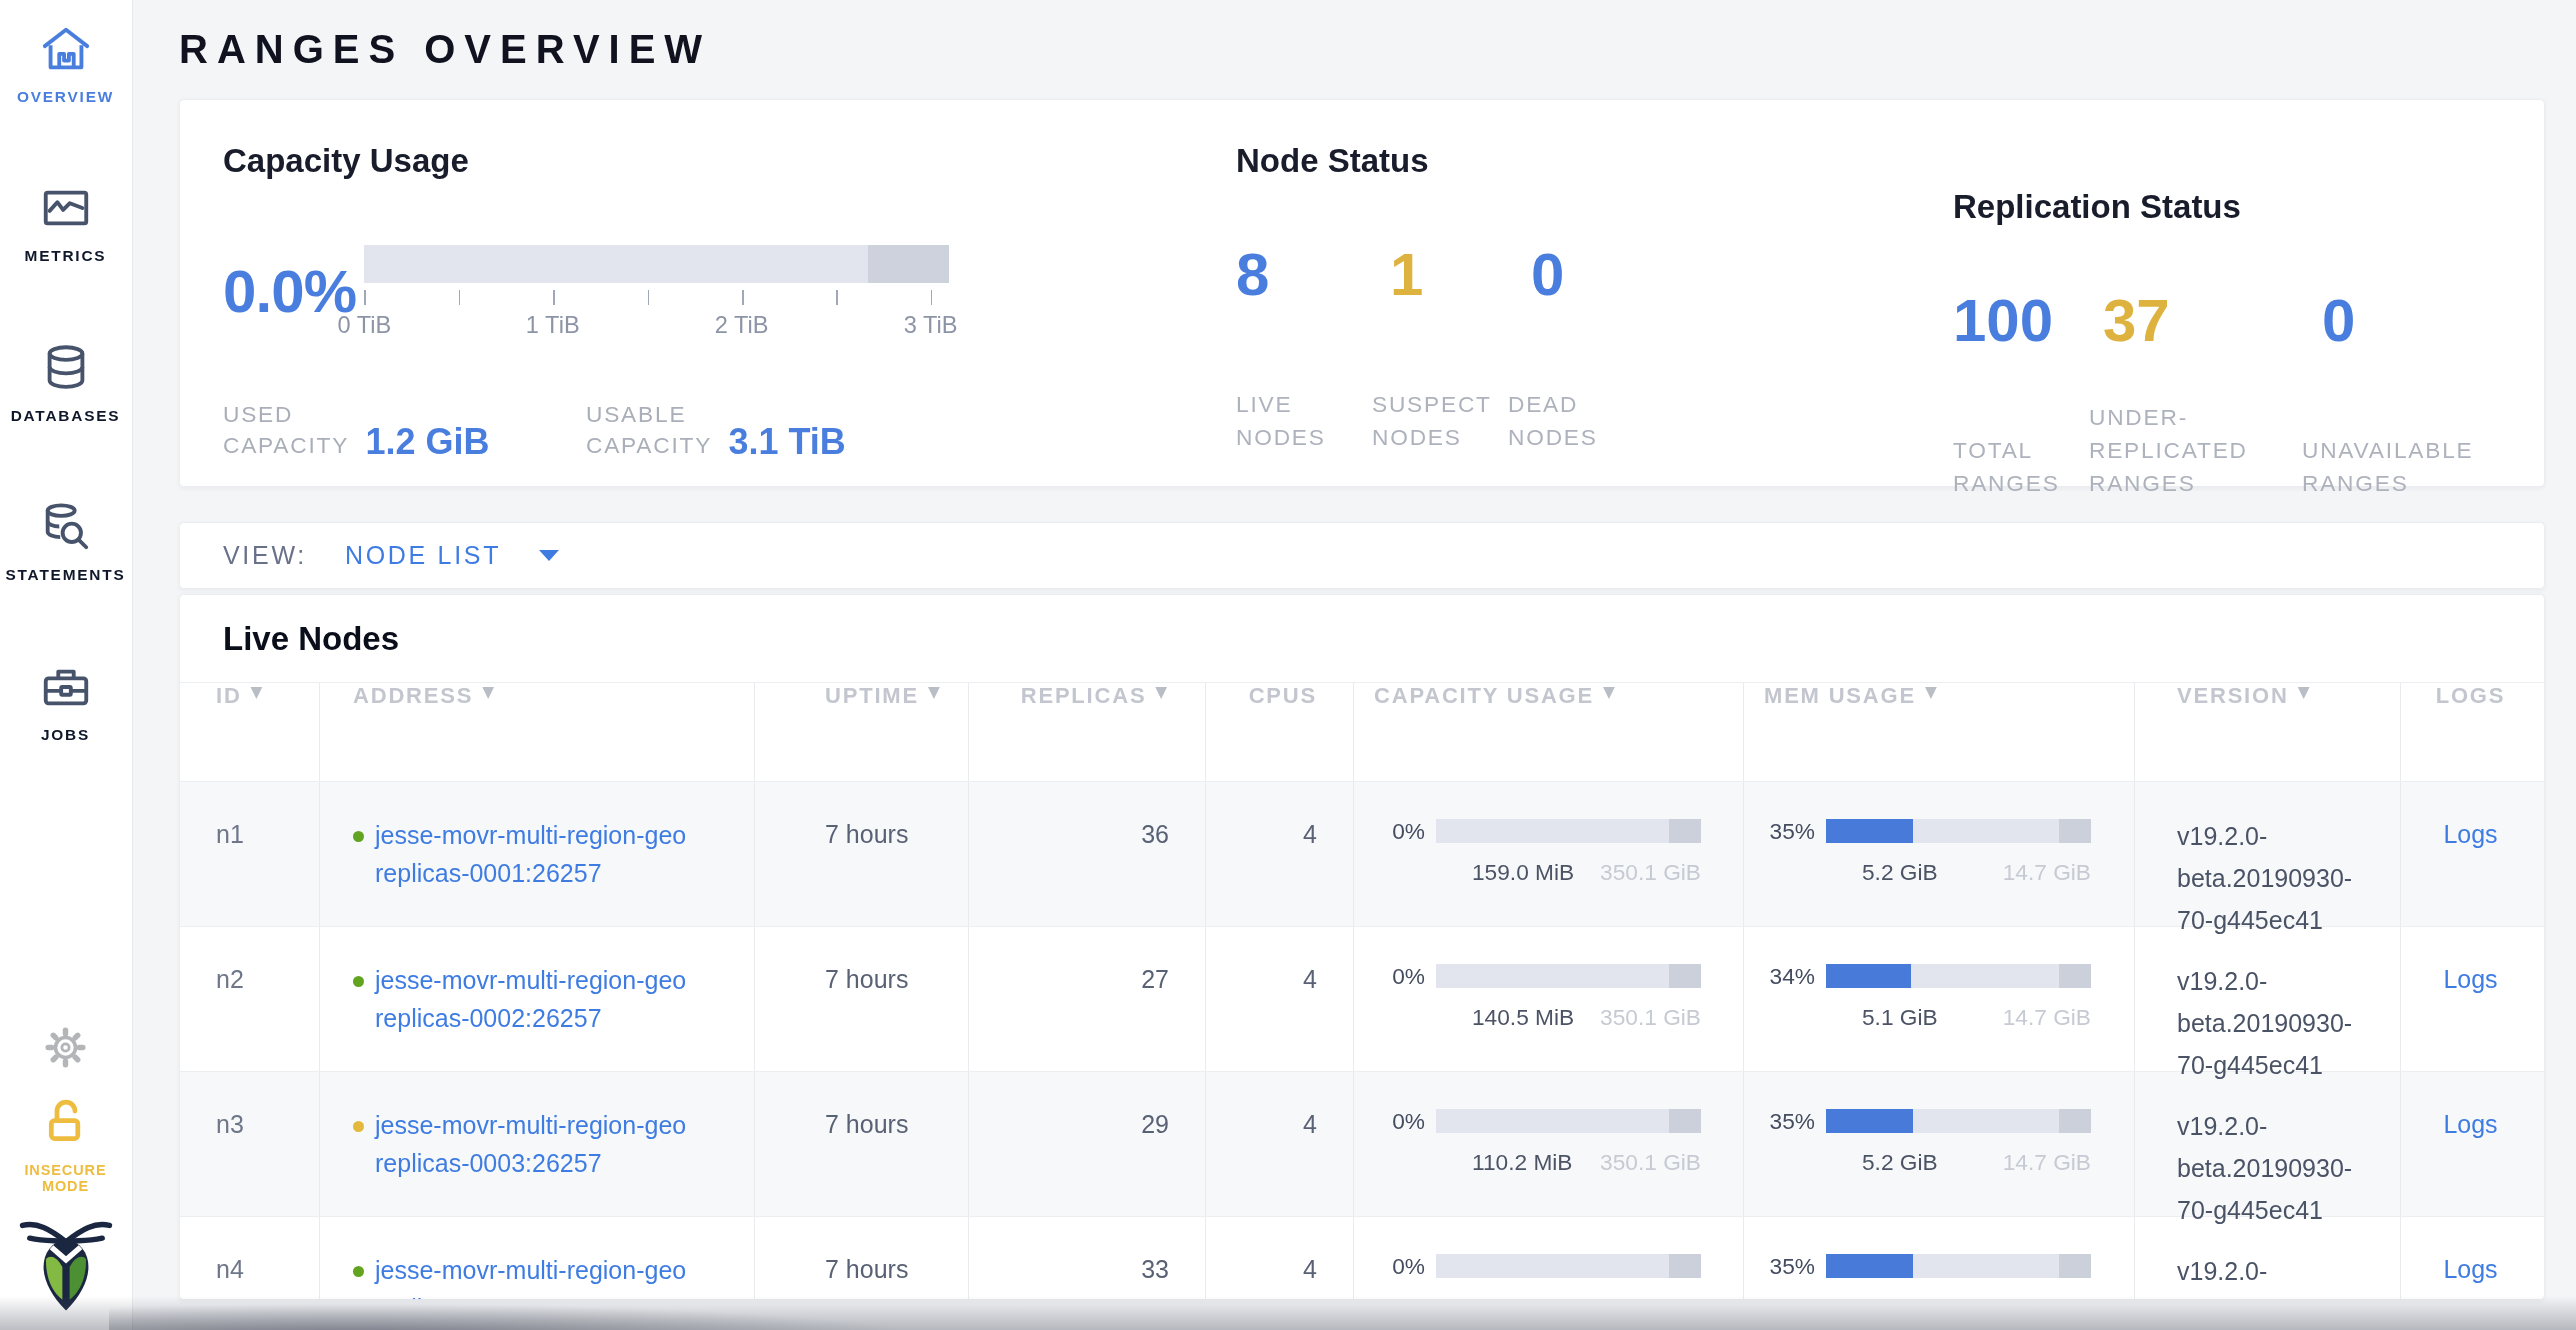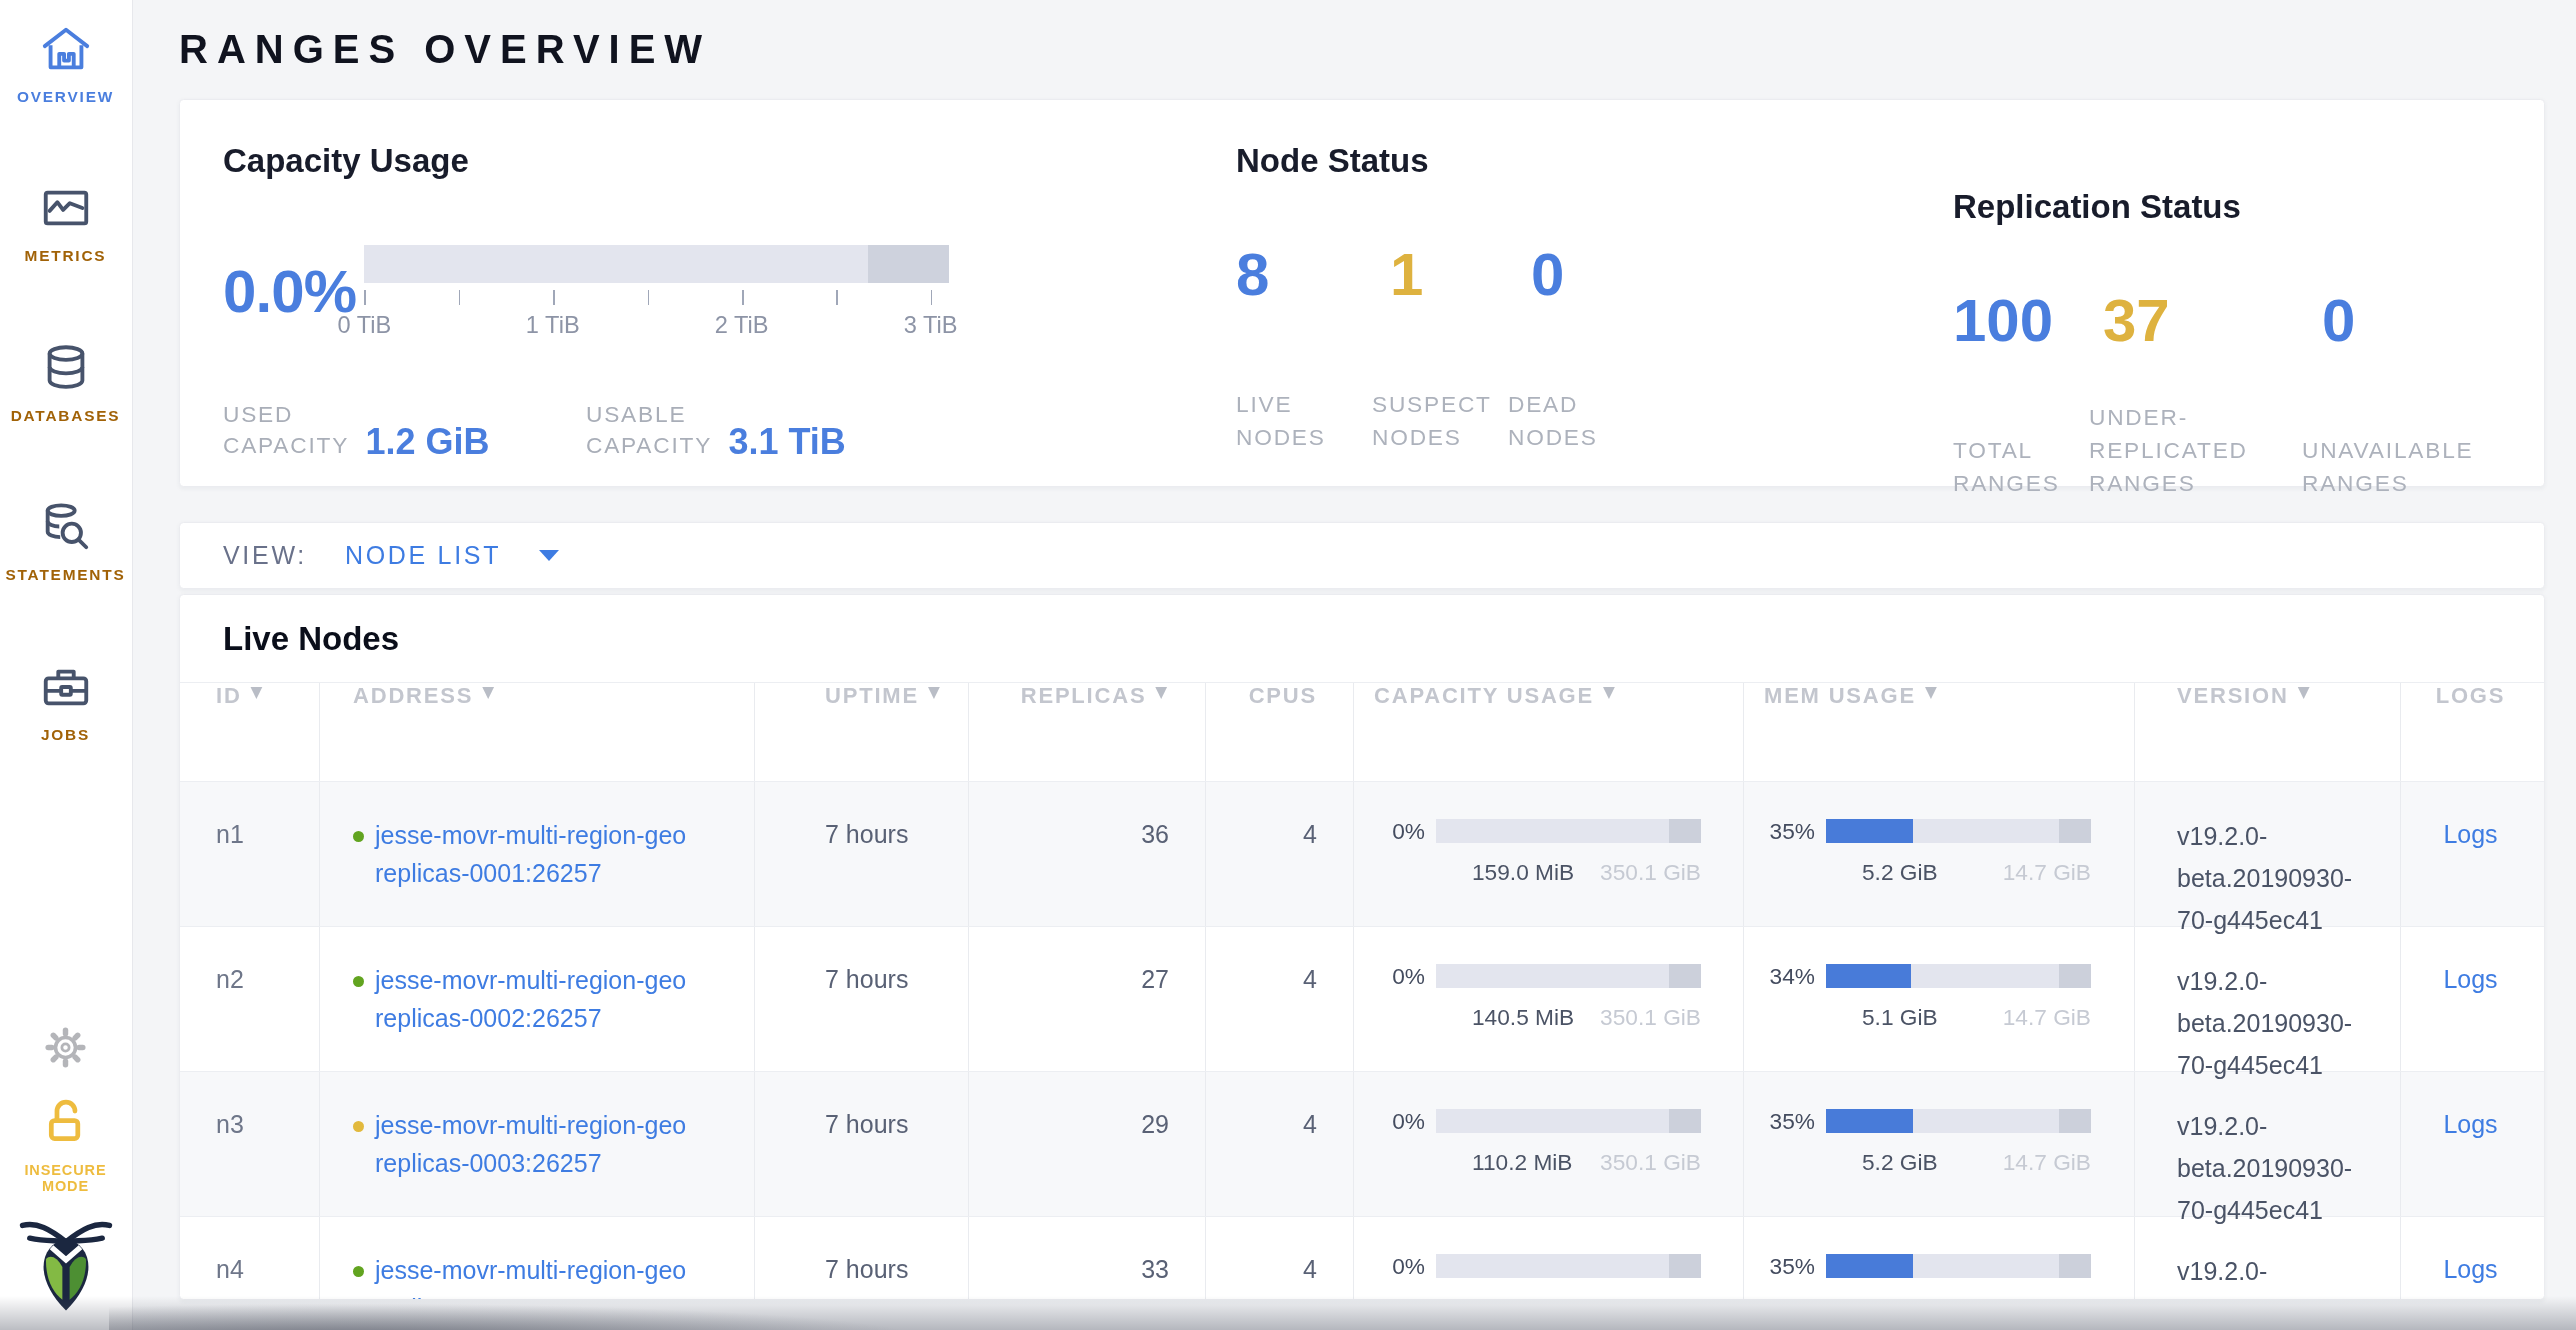--- a/index.html
+++ b/index.html
@@ -4,21 +4,21 @@
 <style>
   * { margin:0; padding:0; box-sizing:border-box; }
   html,body { width:2576px; height:1331px; overflow:hidden; background:#f4f5f7;
     font-family:"Liberation Sans","DejaVu Sans",sans-serif; }
 
   
   .sidebar { position:absolute; left:0; top:0; width:133px; height:1331px;
     background:#ffffff; border-right:1.8px solid #e7e8ec; z-index:5; }
   .nav-item { position:absolute; left:0; width:131px; text-align:center; cursor:pointer; }
   .nav-item .nav-label { display:block; margin-top:9px; font-size:15.4px; font-weight:700;
-    letter-spacing:1.8px; color:#a16207; }
+    letter-spacing:1.8px; color:#0f172a; }
   .nav-item svg { display:inline-block; }
   .nav-item .stroke { stroke:#47536b; }
   .nav-item.active .nav-label { color:#4a7ede; }
   .nav-item.active .stroke { stroke:#4a7ede; }
   .nav-gear { position:absolute; left:0; width:131px; text-align:center; cursor:pointer; }
   .nav-lock { position:absolute; left:0; width:131px; text-align:center; cursor:pointer; }
   .nav-lock .nav-label { display:block; margin-top:11px; font-size:14.5px; font-weight:700;
     letter-spacing:0.9px; color:#eebc3f; }
   .nav-logo { position:absolute; left:0; width:131px; text-align:center; cursor:pointer; }
 

